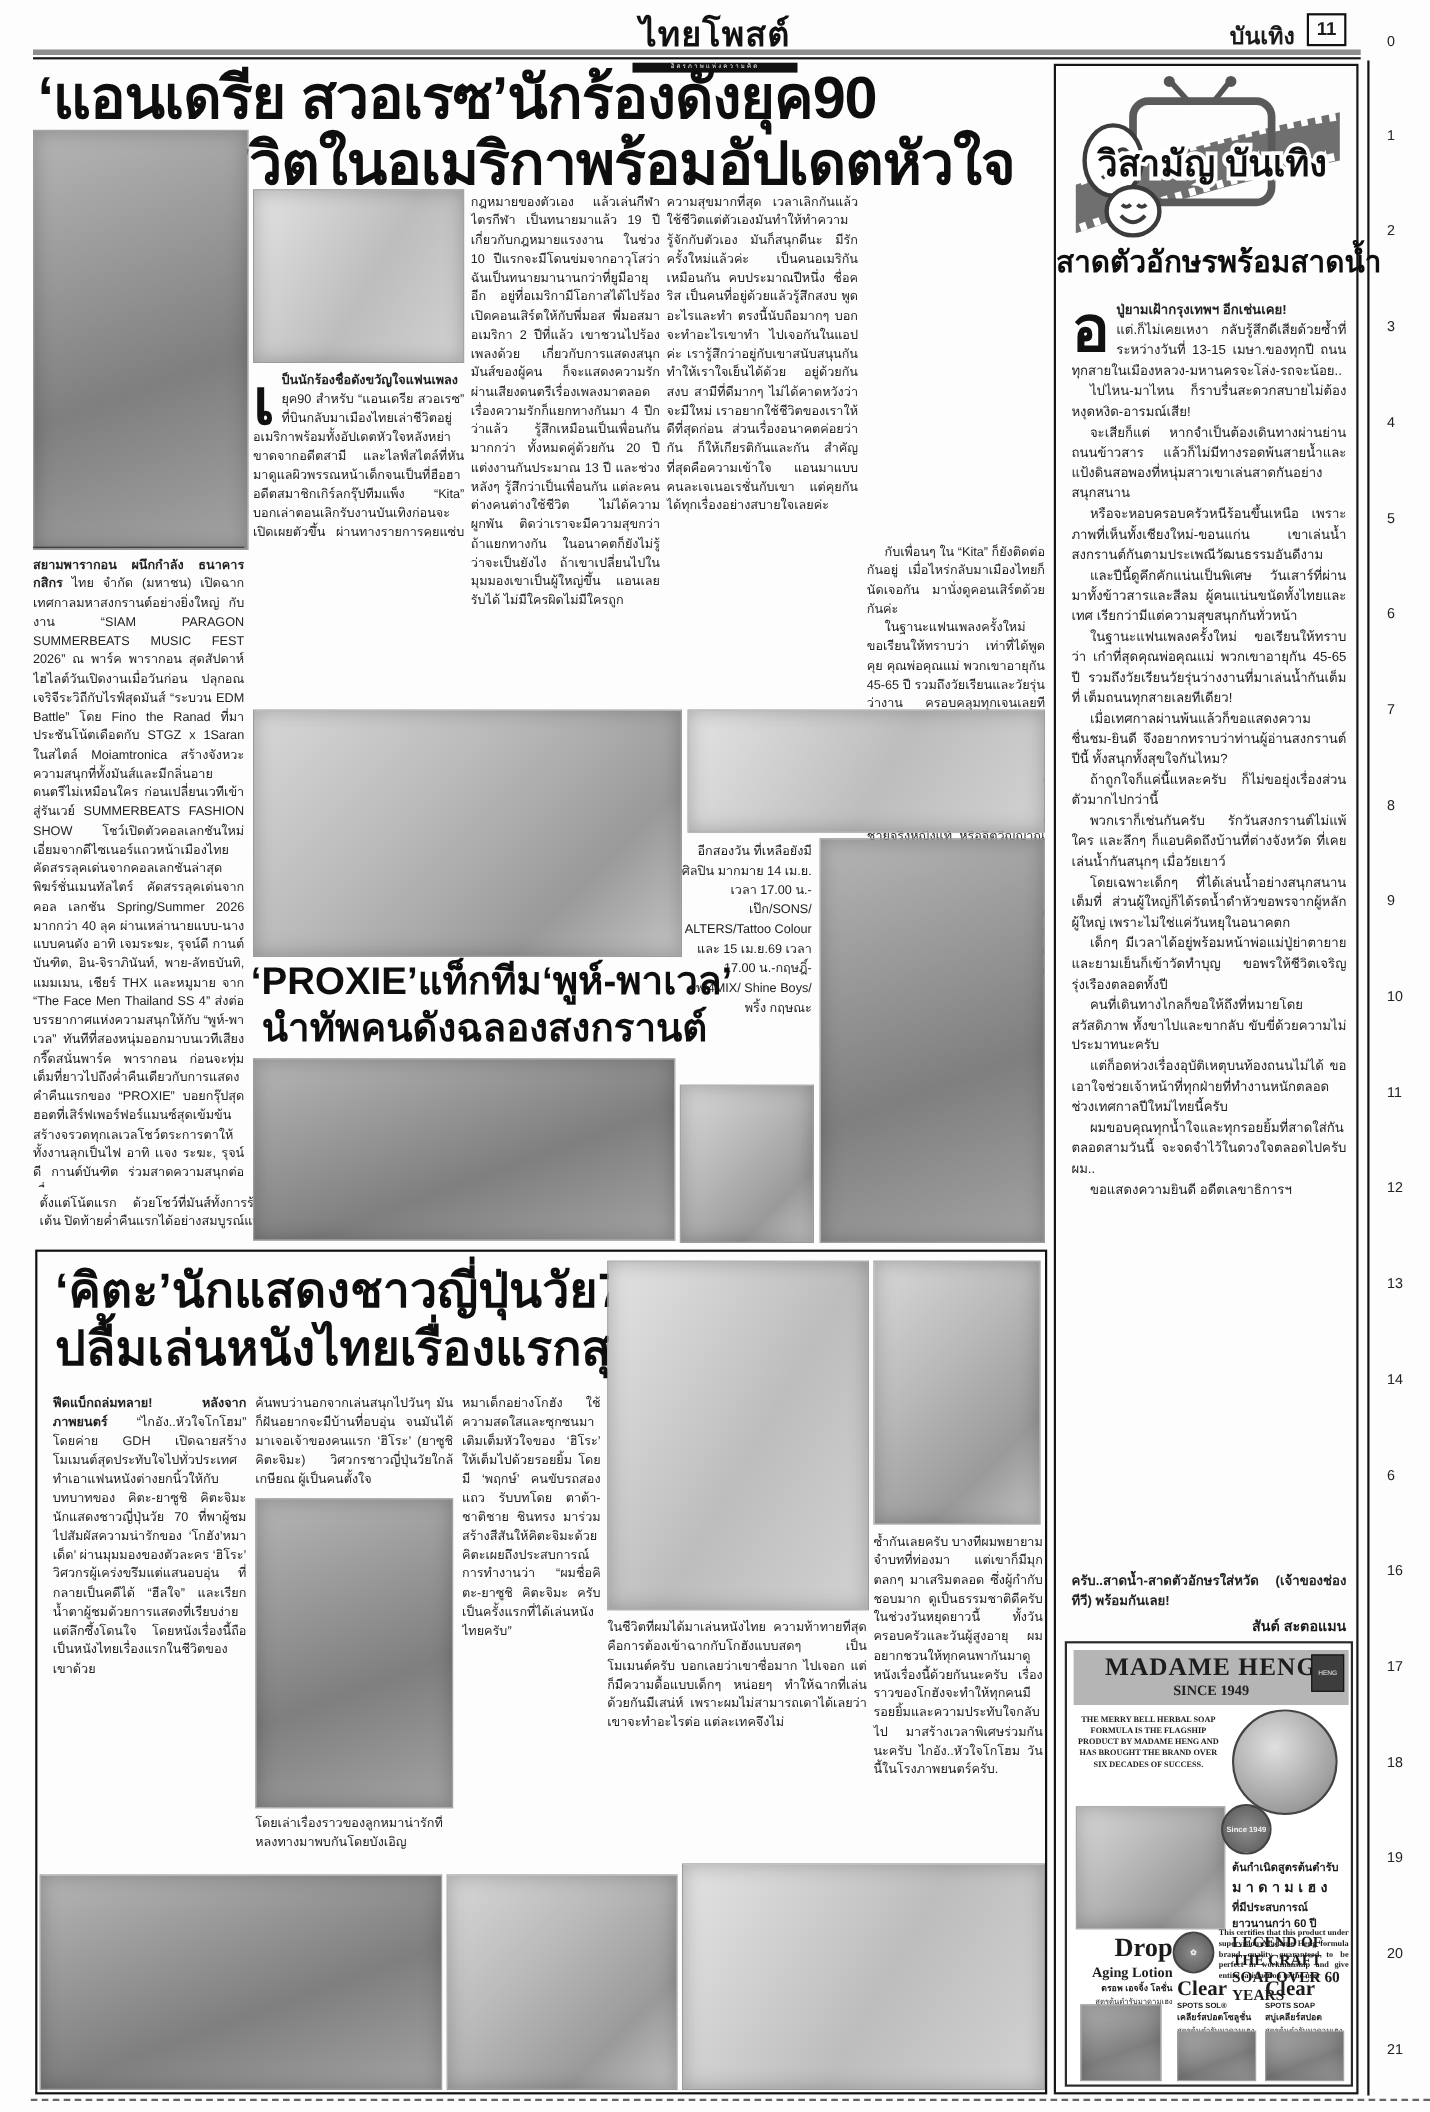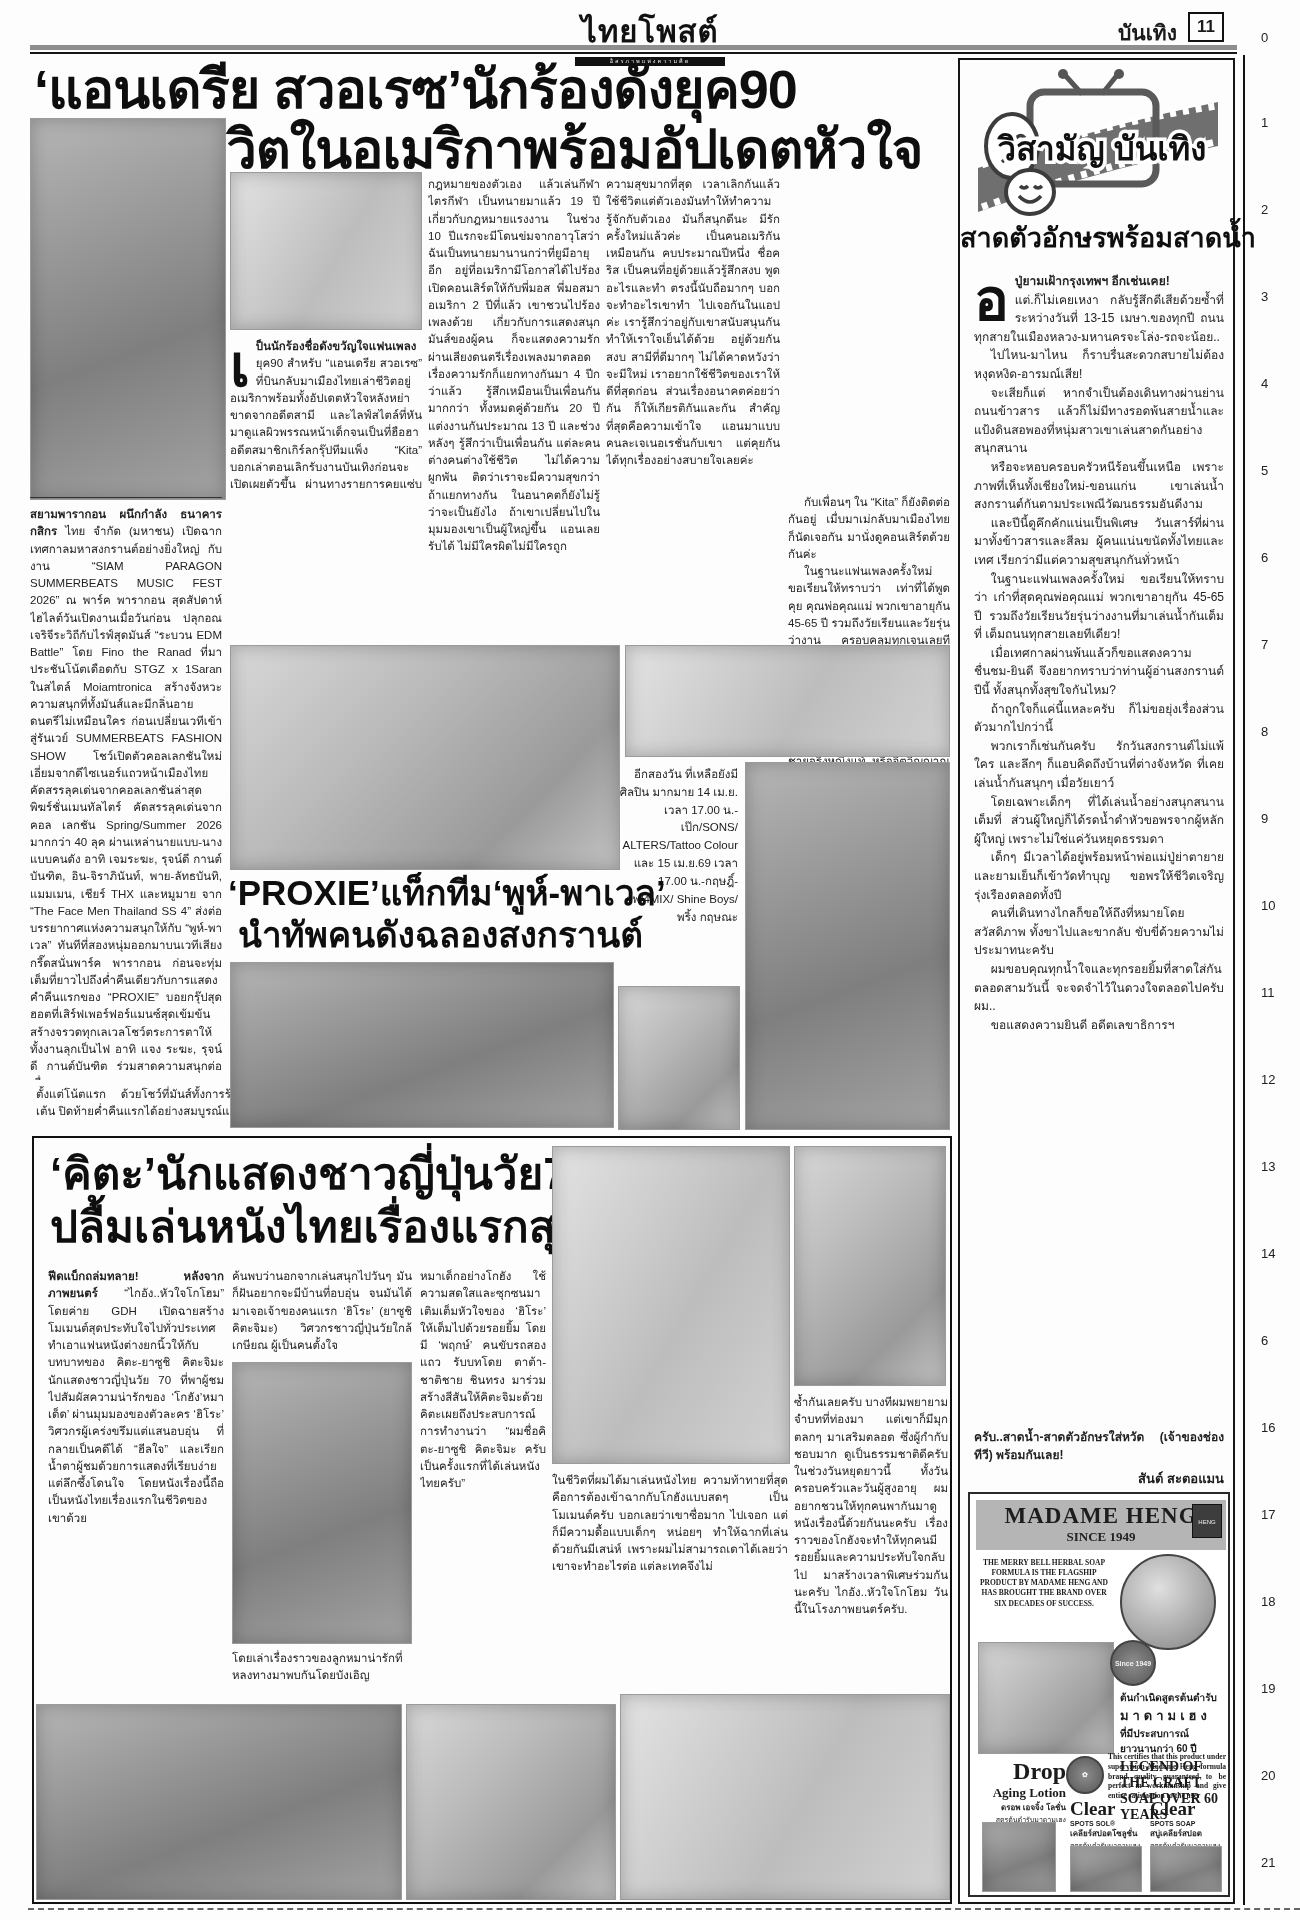--- a/index.html
+++ b/index.html
@@ -87,21 +87,21 @@
     <span>ยุค90 สำหรับ “แอนเดรีย สวอเรซ” ที่บินกลับมาเมืองไทยเล่าชีวิตอยู่อเมริกาพร้อมทั้งอัปเดตหัวใจหลังหย่าขาดจากอดีตสามี และไลฟ์สไตล์ที่หันมาดูแลผิวพรรณหน้าเด็กจนเป็นที่ฮือฮา อดีตสมาชิกเกิร์ลกรุ๊ปทีมแพ็ง “Kita” บอกเล่าตอนเลิกรับงานบันเทิงก่อนจะเปิดเผยตัวขึ้น ผ่านทางรายการคุยแซ่บ Show ช่อง One 31</span>
     
   </div>
   <div class="abs tx" style="left:428px;top:176px;width:172px;height:464px;">
     <p class="noind">กฎหมายของตัวเอง แล้วเล่นกีฬาไตรกีฬา เป็นทนายมาแล้ว 19 ปี เกี่ยวกับกฎหมายแรงงาน ในช่วง 10 ปีแรกจะมีโดนข่มจากอาวุโสว่าฉันเป็นทนายมานานกว่าที่ยูมีอายุอีก อยู่ที่อเมริกามีโอกาสได้ไปร้องเปิดคอนเสิร์ตให้กับพี่มอส พี่มอสมาอเมริกา 2 ปีที่แล้ว เขาชวนไปร้องเพลงด้วย เกี่ยวกับการแสดงสนุกมันส์ของผู้คน ก็จะแสดงความรักผ่านเสียงดนตรีเรื่องเพลงมาตลอด เรื่องความรักก็แยกทางกันมา 4 ปีกว่าแล้ว รู้สึกเหมือนเป็นเพื่อนกันมากกว่า ทั้งหมดคู่ด้วยกัน 20 ปี แต่งงานกันประมาณ 13 ปี และช่วงหลังๆ รู้สึกว่าเป็นเพื่อนกัน แต่ละคนต่างคนต่างใช้ชีวิต ไม่ได้ความผูกพัน ติดว่าเราจะมีความสุขกว่าถ้าแยกทางกัน ในอนาคตก็ยังไม่รู้ว่าจะเป็นยังไง ถ้าเขาเปลี่ยนไปในมุมมองเขาเป็นผู้ใหญ่ขึ้น แอนเลยรับได้ ไม่มีใครผิดไม่มีใครถูก</p>
   </div>
   <div class="abs tx" style="left:606px;top:176px;width:174px;height:464px;">
     <p class="noind">ความสุขมากที่สุด เวลาเลิกกันแล้ว ใช้ชีวิตแต่ตัวเองมันทำให้ทำความรู้จักกับตัวเอง มันก็สนุกดีนะ มีรักครั้งใหม่แล้วค่ะ เป็นคนอเมริกันเหมือนกัน คบประมาณปีหนึ่ง ชื่อคริส เป็นคนที่อยู่ด้วยแล้วรู้สึกสงบ พูดอะไรและทำ ตรงนี้นับถือมากๆ บอกจะทำอะไรเขาทำ ไปเจอกันในแอปค่ะ เรารู้สึกว่าอยู่กับเขาสนับสนุนกัน ทำให้เราใจเย็นได้ด้วย อยู่ด้วยกันสงบ สามีที่ดีมากๆ ไม่ได้คาดหวังว่าจะมีใหม่ เราอยากใช้ชีวิตของเราให้ดีที่สุดก่อน ส่วนเรื่องอนาคตค่อยว่ากัน ก็ให้เกียรติกันและกัน สำคัญที่สุดคือความเข้าใจ แอนมาแบบคนละเจเนอเรชั่นกับเขา แต่คุยกันได้ทุกเรื่องอย่างสบายใจเลยค่ะ</p>
   </div>
   <div class="abs tx" style="left:788px;top:494px;width:162px;height:640px;">
-    <p>กับเพื่อนๆ ใน “Kita” ก็ยังติดต่อกันอยู่ เมื่บมาเม่กลับมาเมืองไทยก็นัดเจอกัน มานั่งดูคอนเสิร์ตด้วยกันค่ะ</p>
+    <p>กับเพื่อนๆ ใน “Kita” ก็ยังติดต่อกันอยู่ เมื่อไหร่กลับมาเมืองไทยก็นัดเจอกัน มานั่งดูคอนเสิร์ตด้วยกันค่ะ</p>
     <p>ในฐานะแฟนเพลงครั้งใหม่ ขอเรียนให้ทราบว่า เท่าที่ได้พูดคุย คุณพ่อคุณแม่ พวกเขาอายุกัน 45-65 ปี รวมถึงวัยเรียนและวัยรุ่นว่างาน ครอบคลุมทุกเจนเลยทีเดียว!</p>
     <p>เมื่อวานก็เดินสายประชาสัมพันธ์ ขอบคุณทุกจังหวะชีวิต จริงจังกับเรื่องที่จะมาบอกเล่า ทั้งหมดล้วนเป็นผู้ให้ค่ะ</p>
     <p>ถ้าเกิดได้ คุณอยากมีลูกเป็นชายจริงหญิงแท้ หรือจิตวิญญาณเทพ?</p>
     <p>ทว่าพ่อแม่บางคนก็ยังต้องแสดงออกว่ากำลังรักด้วยหรือเปล่า ความรักจริงไม่ต้องรอ เจอเมื่อไหร่ก็รู้สึกได้เองค่ะ ขอบคุณแฟนๆ ที่ติดตามกันมาตลอดหลายสิบปี รักทุกคนนะคะ แล้วพบกันใหม่เมืองไทยค่ะ</p>
   </div>
 
   <div class="abs" style="left:30px;top:497px;width:192px;height:1px;background:#333;"></div>
   <div class="abs tx" style="left:30px;top:506px;width:192px;height:574px;">
     <p class="noind"><b>สยามพารากอน ผนึกกำลัง ธนาคารกสิกร</b>
     <span>ไทย จำกัด (มหาชน) เปิดฉากเทศกาลมหาสงกรานต์อย่างยิ่งใหญ่ กับงาน “SIAM PARAGON SUMMERBEATS MUSIC FEST 2026” ณ พาร์ค พารากอน สุดสัปดาห์ไฮไลต์วันเปิดงานเมื่อวันก่อน ปลุกอณเจริจีระวิถีกับไรฟ์สุดมันส์ “ระบวน EDM Battle” โดย Fino the Ranad ที่มาประชันโน้ตเดือดกับ STGZ x 1Saran ในสไตล์ Moiamtronica สร้างจังหวะความสนุกที่ทั้งมันส์และมีกลิ่นอายดนตรีไม่เหมือนใคร ก่อนเปลี่ยนเวทีเข้าสู่รันเวย์ SUMMERBEATS FASHION SHOW โชว์เปิดตัวคอลเลกชันใหม่เอี่ยมจากดีไซเนอร์แถวหน้าเมืองไทย คัดสรรลุคเด่นจากคอลเลกชันล่าสุด พิฆร์ชั่นเมนทัลไตร์ คัดสรรลุคเด่นจากคอล เลกชัน Spring/Summer 2026 มากกว่า 40 ลุค ผ่านเหล่านายแบบ-นางแบบคนดัง อาทิ เจมระฆะ, รุจน์ดี กานต์บันฑิต, อิน-จิราภินันท์, พาย-ลัทธบันทิ, แมมเมน, เชียร์ THX และหมูมาย จาก “The Face Men Thailand SS 4” ส่งต่อบรรยากาศแห่งความสนุกให้กับ “พูห์-พาเวล” ทันทีที่สองหนุ่มออกมาบนเวทีเสียงกรี๊ดสนั่นพาร์ค พารากอน ก่อนจะทุ่มเต็มที่ยาวไปถึงค่ำคืนเดียวกับการแสดงคำคืนแรกของ “PROXIE” บอยกรุ๊ปสุดฮอตที่เสิร์ฟเพอร์ฟอร์แมนซ์สุดเข้มข้น สร้างจรวดทุกเลเวลโชว์ตระการตาให้ทั้งงานลุกเป็นไฟ อาทิ เเจง ระฆะ, รุจน์ดี กานต์บันฑิต ร่วมสาดความสนุกต่อเนื่อง</span></p>
@@ -176,23 +176,24 @@
       <p class="noind"><span class="dropcap">อ</span><b>ปู่ยามเฝ้ากรุงเทพฯ อีกเช่นเคย!</b><br>
       <span>แต่.ก็ไม่เคยเหงา กลับรู้สึกดีเสียด้วยซ้ำที่ระหว่างวันที่ 13-15 เมษา.ของทุกปี ถนนทุกสายในเมืองหลวง-มหานครจะโล่ง-รถจะน้อย..</span></p>
       <p>ไปไหน-มาไหน ก็ราบรื่นสะดวกสบายไม่ต้องหงุดหงิด-อารมณ์เสีย!</p>
       <p>จะเสียก็แต่ หากจำเป็นต้องเดินทางผ่านย่านถนนข้าวสาร แล้วก็ไม่มีทางรอดพ้นสายน้ำและแป้งดินสอพองที่หนุ่มสาวเขาเล่นสาดกันอย่างสนุกสนาน</p>
       <p>หรือจะหอบครอบครัวหนีร้อนขึ้นเหนือ เพราะภาพที่เห็นทั้งเชียงใหม่-ขอนแก่น เขาเล่นน้ำสงกรานต์กันตามประเพณีวัฒนธรรมอันดีงาม</p>
       <p>และปีนี้ดูคึกคักแน่นเป็นพิเศษ วันเสาร์ที่ผ่านมาทั้งข้าวสารและสีลม ผู้คนแน่นขนัดทั้งไทยและเทศ เรียกว่ามีแต่ความสุขสนุกกันทั่วหน้า</p>
       <p>ในฐานะแฟนเพลงครั้งใหม่ ขอเรียนให้ทราบว่า เก๋าที่สุดคุณพ่อคุณแม่ พวกเขาอายุกัน 45-65 ปี รวมถึงวัยเรียนวัยรุ่นว่างงานที่มาเล่นน้ำกันเต็มที่ เต็มถนนทุกสายเลยทีเดียว!</p>
       <p>เมื่อเทศกาลผ่านพ้นแล้วก็ขอแสดงความชื่นชม-ยินดี จึงอยากทราบว่าท่านผู้อ่านสงกรานต์ปีนี้ ทั้งสนุกทั้งสุขใจกันไหม?</p>
       <p>ถ้าถูกใจก็แค่นี้แหละครับ ก็ไม่ขอยุ่งเรื่องส่วนตัวมากไปกว่านี้</p>
       <p>พวกเราก็เช่นกันครับ รักวันสงกรานต์ไม่แพ้ใคร และลึกๆ ก็แอบคิดถึงบ้านที่ต่างจังหวัด ที่เคยเล่นน้ำกันสนุกๆ เมื่อวัยเยาว์</p>
-      <p>โดยเฉพาะเด็กๆ ที่ได้เล่นน้ำอย่างสนุกสนานเต็มที่ ส่วนผู้ใหญ่ก็ได้รดน้ำดำหัวขอพรจากผู้หลักผู้ใหญ่ เพราะไม่ใช่แค่วันหยุดธรรมดา</p>
+      <p>โดยเฉพาะเด็กๆ ที่ได้เล่นน้ำอย่างสนุกสนานเต็มที่ ส่วนผู้ใหญ่ก็ได้รดน้ำดำหัวขอพรจากผู้หลักผู้ใหญ่ เพราะไม่ใช่แค่วันหยุในอนาคตก</p>
       <p>เด็กๆ มีเวลาได้อยู่พร้อมหน้าพ่อแม่ปู่ย่าตายาย และยามเย็นก็เข้าวัดทำบุญ ขอพรให้ชีวิตเจริญรุ่งเรืองตลอดทั้งปี</p>
       <p>คนที่เดินทางไกลก็ขอให้ถึงที่หมายโดยสวัสดิภาพ ทั้งขาไปและขากลับ ขับขี่ด้วยความไม่ประมาทนะครับ</p>
+      <p>แต่ก็อดห่วงเรื่องอุบัติเหตุบนท้องถนนไม่ได้ ขอเอาใจช่วยเจ้าหน้าที่ทุกฝ่ายที่ทำงานหนักตลอดช่วงเทศกาลปีใหม่ไทยนี้ครับ</p>
       <p>ผมขอบคุณทุกน้ำใจและทุกรอยยิ้มที่สาดใส่กันตลอดสามวันนี้ จะจดจำไว้ในดวงใจตลอดไปครับผม..</p>
       <p>ขอแสดงความยินดี อดีตเลขาธิการฯ</p>
     </div>
 
     <div class="abs tx closing" style="left:14px;top:1368px;width:250px;height:38px;font-size:12px;">ครับ..สาดน้ำ-สาดตัวอักษรใส่หวัด (เจ้าของช่องทีวี) พร้อมกันเลย!</div>
     <div class="abs byline" style="left:14px;top:1408px;width:250px;">สันต์ สะตอแมน</div>
 
     <div class="abs ad" style="left:8px;top:1432px;width:262px;height:405px;">
       <div class="ad-header abs" style="left:6px;top:6px;width:250px;height:50px;">
         <div class="ad-brand">MADAME HENG</div>

